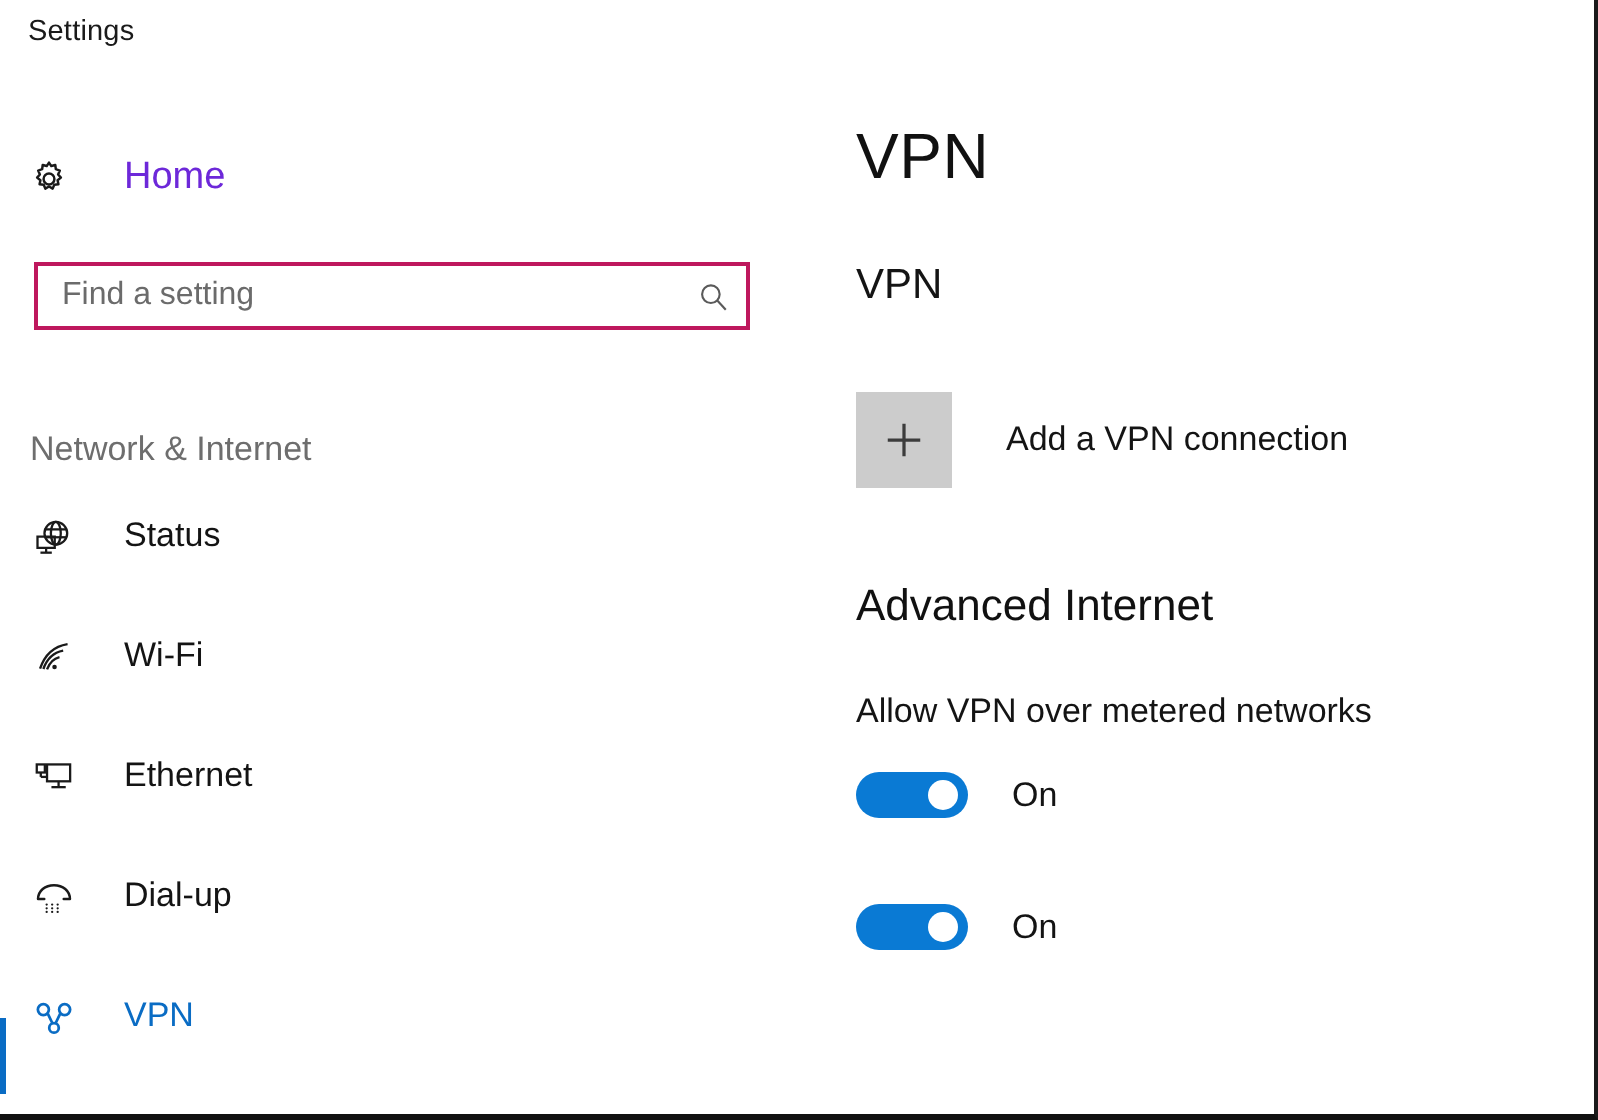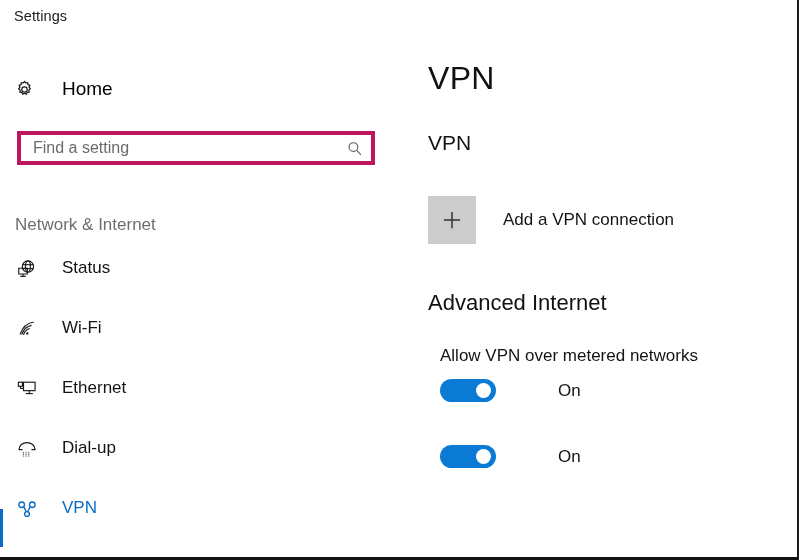--- a/index.html
+++ b/index.html
@@ -48,32 +48,32 @@
   }
   #home-row .nav-icon {
     width: 30px;
     display: flex;
     align-items: center;
     justify-content: flex-start;
   }
   #home-row .nav-label {
     margin-left: 18px;
     font-size: 19px;
-    color: #000000;
+    color: #6d28d9;
     text-align: center;
   }
 
   
   #search-box {
     position: absolute;
     left: 17px;
     top: 91px;
     width: 358px;
     height: 34px;
-    border: 4px solid #be185d;
+    border: 2px solid #be185d;
     background: #ffffff;
     display: flex;
     align-items: center;
   }
   #search-input {
     flex: 1;
     border: none;
     outline: none;
     background: transparent;
     font-family: "Liberation Sans", sans-serif;
@@ -191,35 +191,34 @@
 
   #section-advanced-title {
     position: absolute;
     left: 28px;
     top: 290px;
     font-size: 22px;
     font-weight: 300;
     color: #111111;
   }
 
-  .setting-block { position: absolute; left: 40px; }
+  .setting-block { position: absolute; left: 28px; }
   #setting-metered { top: 346px; }
   #setting-roaming { top: 432px; }
 
   .setting-label {
     font-size: 17px;
     color: #141414;
     white-space: nowrap;
   }
 
   .toggle-row {
-    margin-top: 13px;
-    display: flex;
-    align-items: center;
-    gap: 40px;
+    margin-top: 20px;
+    display: flex;
+    align-items: center;
   }
   .toggle {
     width: 56px;
     height: 23px;
     border-radius: 12px;
     background: #0a7ad4;
     position: relative;
     flex: none;
     cursor: default;
   }

